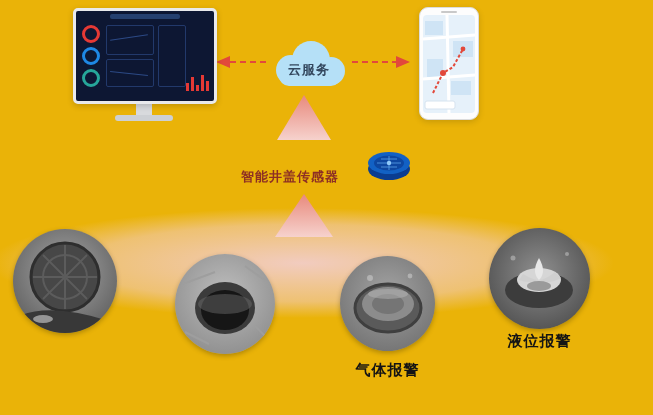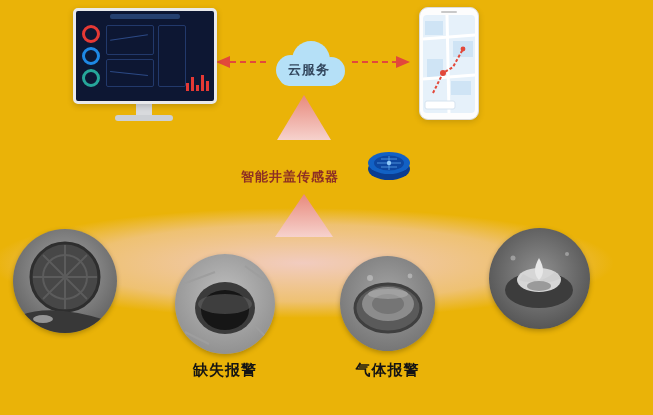--- a/index.html
+++ b/index.html
@@ -204,21 +204,20 @@
         <line x1="8" y1="30" x2="40" y2="18"></line>
         <line x1="70" y1="12" x2="92" y2="28"></line>
         <line x1="10" y1="78" x2="34" y2="90"></line>
         <line x1="80" y1="72" x2="94" y2="86"></line>
       </g>
       <ellipse cx="50" cy="54" rx="30" ry="26" fill="#3b3b3b"></ellipse>
       <ellipse cx="50" cy="56" rx="24" ry="20" fill="#161616"></ellipse>
       <ellipse cx="50" cy="50" rx="27" ry="10" fill="#6f6f6f" opacity="0.45"></ellipse>
     </svg>
   </div>
-  <div class="abs alarm-label al2">缺失报警</div>
 
   <div class="abs photo ph3">
     <svg width="95" height="95" viewBox="0 0 95 95">
       <defs>
           <radialGradient id="g3" cx="50%" cy="40%" r="70%">
         <stop offset="0" stop-color="#a3a3a3"></stop>
             <stop offset="1" stop-color="#6f6f6f"></stop>
       </radialGradient>
         </defs>
       <rect width="95" height="95" fill="url(#g3)"></rect>
@@ -244,14 +243,15 @@
       <ellipse cx="50" cy="62" rx="34" ry="18" fill="#3c3c3c"></ellipse>
       <ellipse cx="50" cy="52" rx="22" ry="12" fill="#d6d6d6"></ellipse>
       <path d="M50 30 Q42 44 50 52 Q58 44 50 30 Z" fill="#e8e8e8"></path>
       <path d="M34 46 Q44 52 50 52 Q40 56 30 52 Z" fill="#cfcfcf"></path>
       <path d="M66 44 Q56 52 50 52 Q60 57 72 50 Z" fill="#cfcfcf"></path>
       <ellipse cx="50" cy="58" rx="12" ry="5" fill="#9a9a9a"></ellipse>
       <circle cx="24" cy="30" r="2.5" fill="#bdbdbd" opacity="0.6"></circle>
       <circle cx="78" cy="26" r="2" fill="#bdbdbd" opacity="0.6"></circle>
     </svg>
   </div>
+  <div class="abs alarm-label al4">液位报警</div>
 
 </div>
 
 </body></html>

